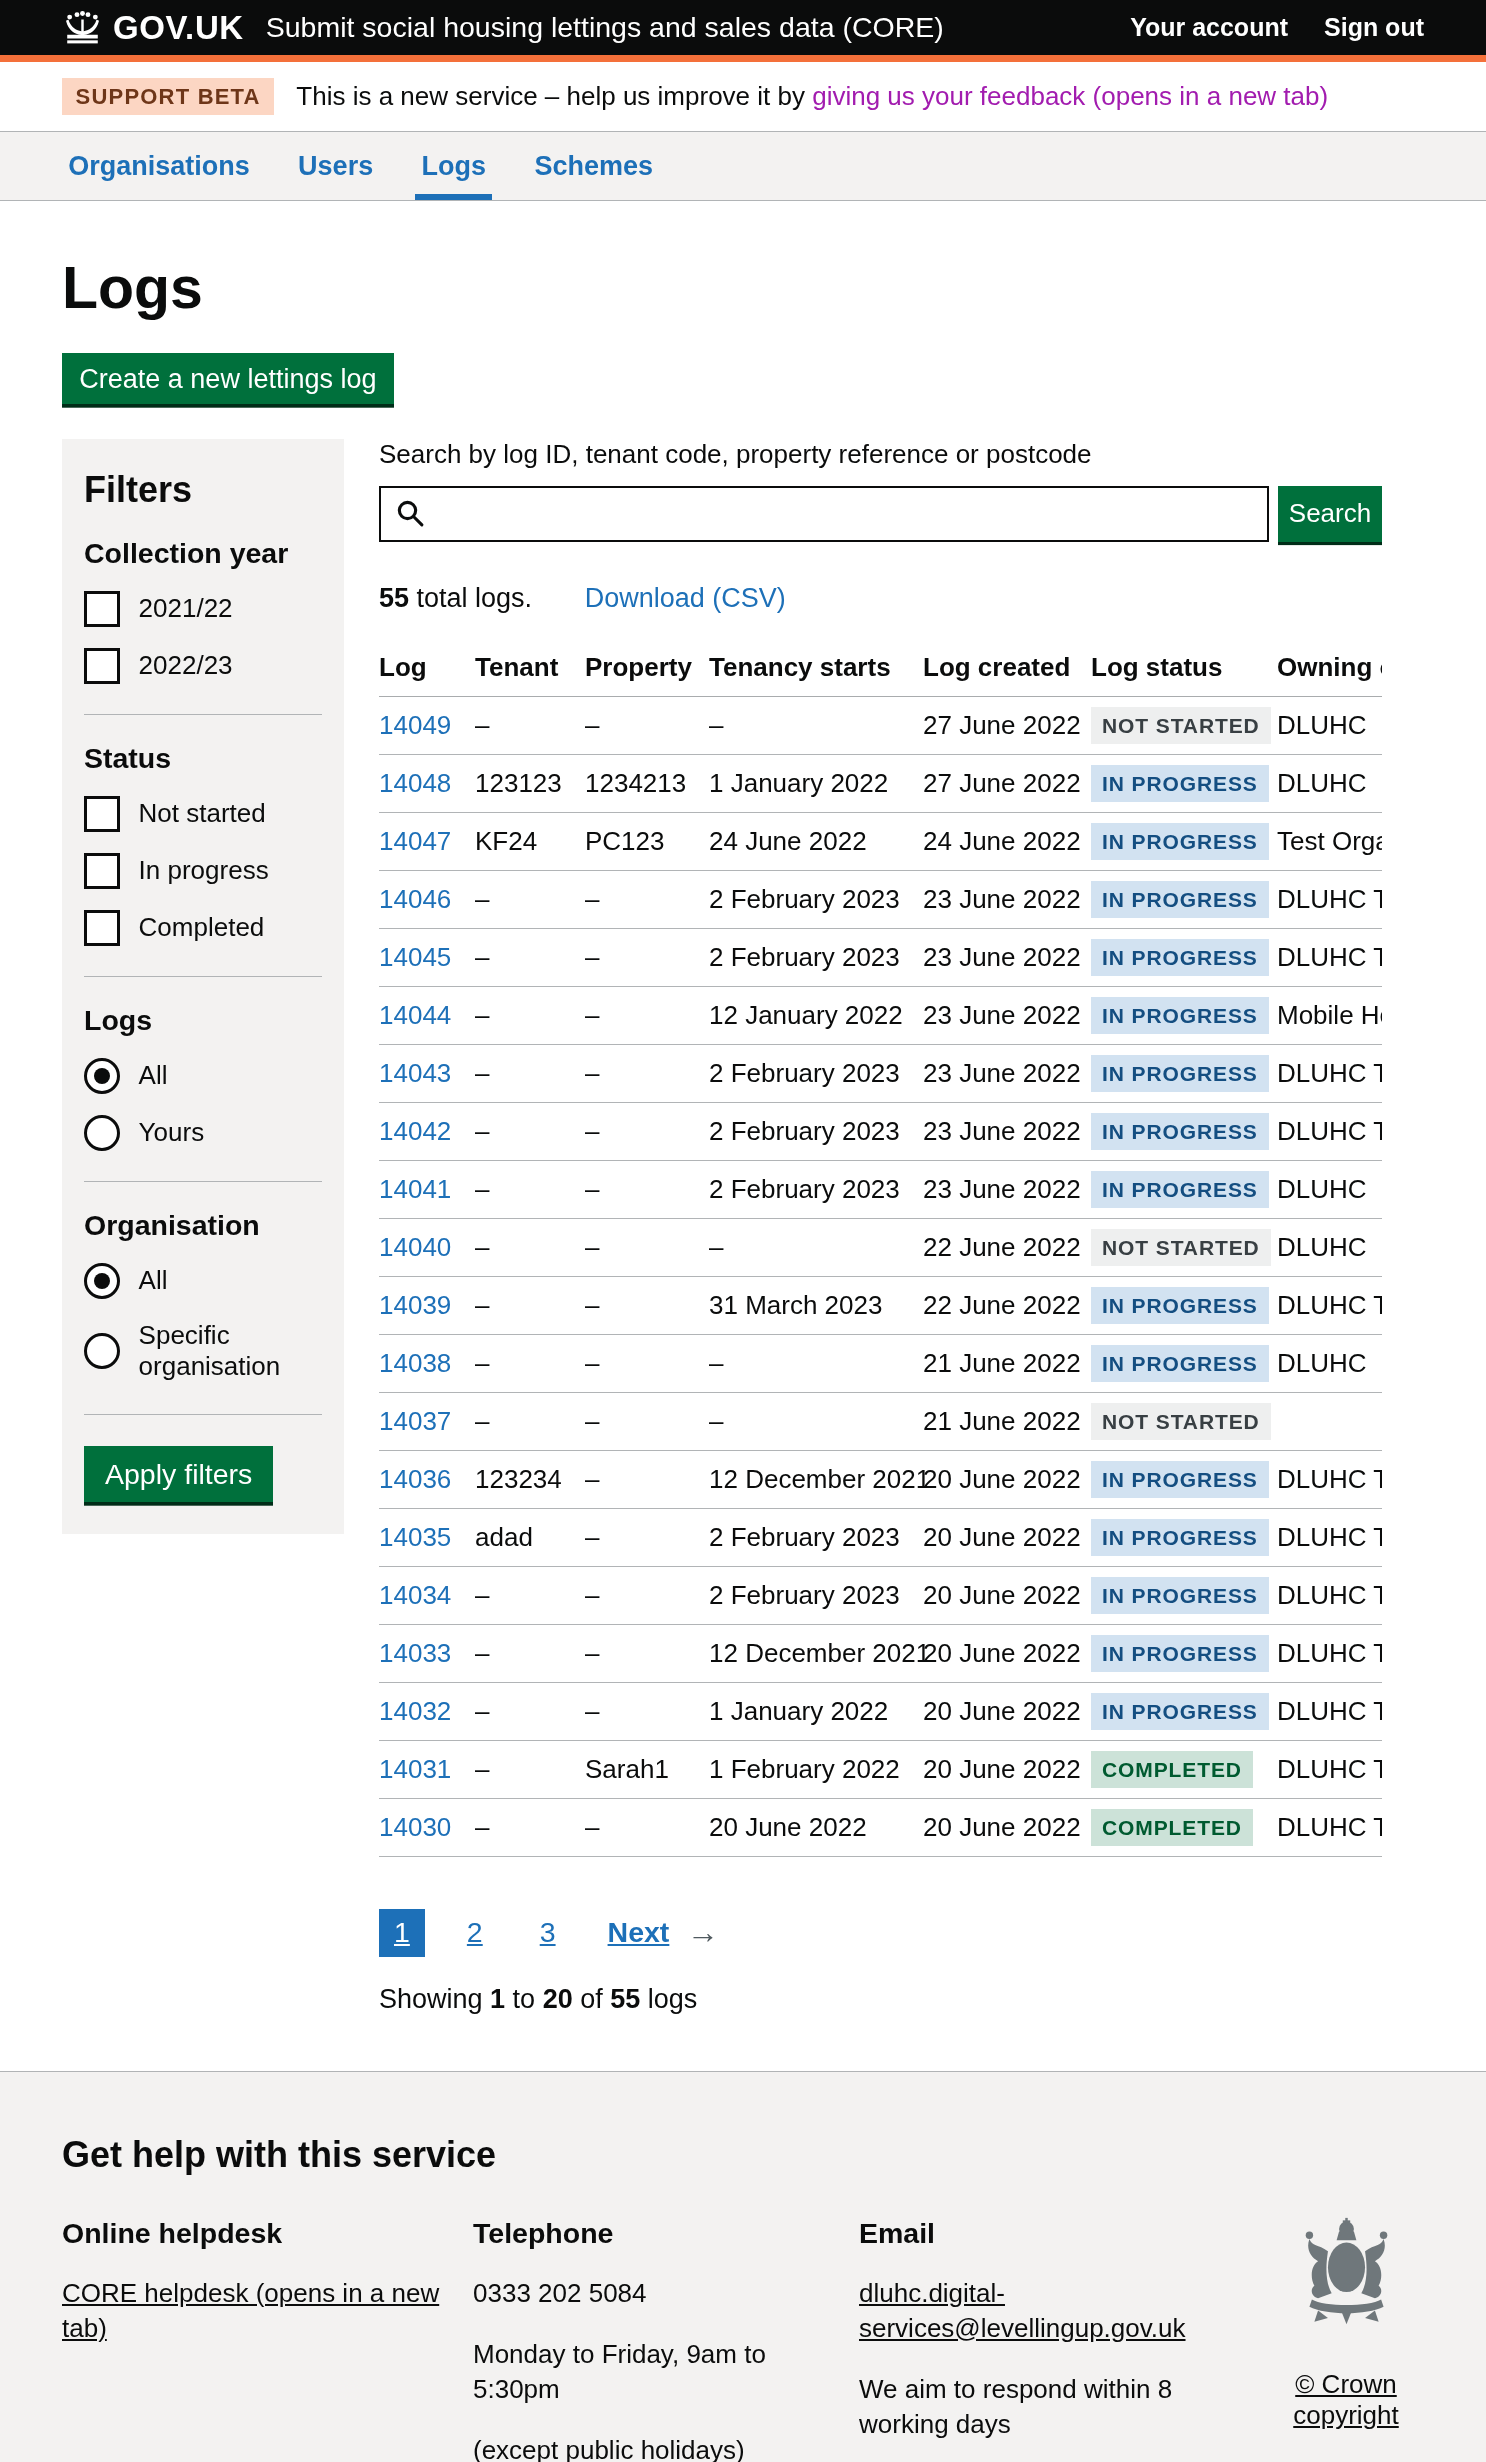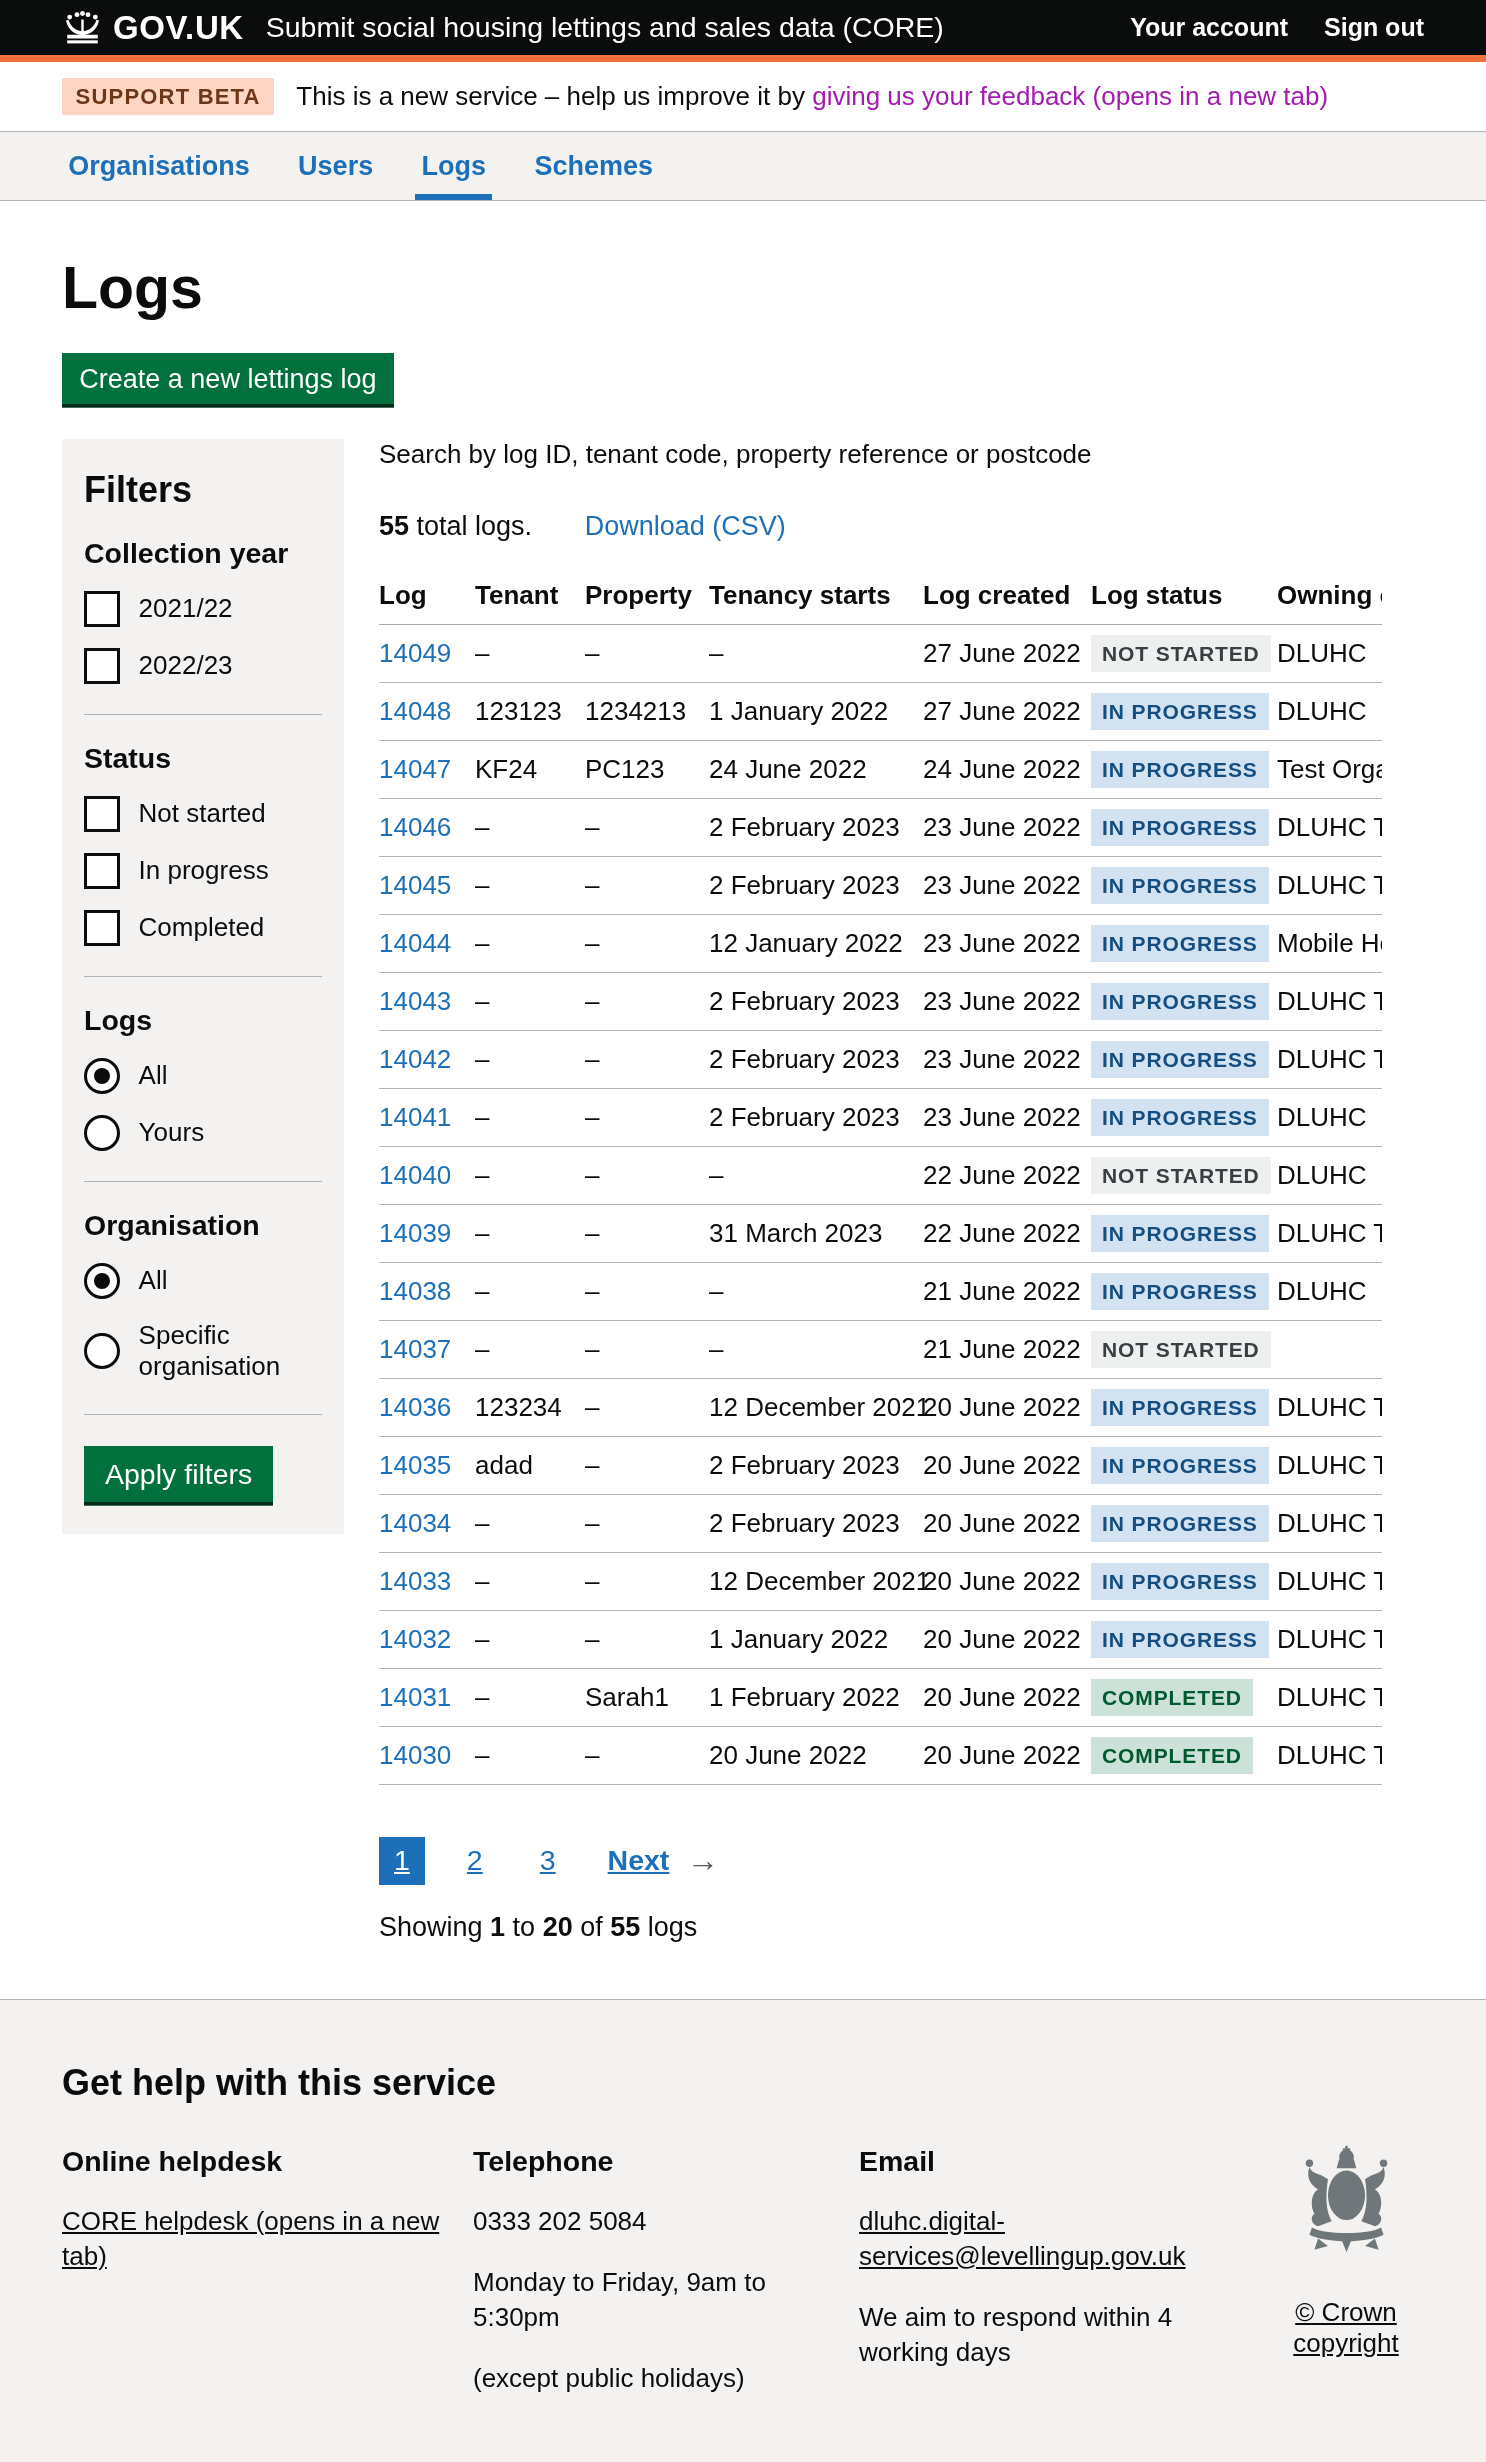--- a/index.html
+++ b/index.html
@@ -194,20 +194,32 @@
             </div>
           </div>
         </div>
       <div class="apply-wrap">
         <button class="btn-green apply-btn">Apply filters</button>
       </div>
     </aside>
 
     <section class="main-col">
       <label class="search-label">Search by log ID, tenant code, property reference or postcode</label>
+      <div class="search-row">
+        <div class="search-box">
+          <span class="search-icon">
+            <svg width="30" height="30" viewBox="0 0 48 48" fill="none" stroke="#0b0c0c" stroke-width="5">
+              <circle cx="20" cy="20" r="13"></circle>
+                <line x1="30" y1="30" x2="43" y2="43" stroke-linecap="round"></line>
+            </svg>
+          </span>
+          <input class="search-input" type="text" value="" style="">
+        </div>
+        <button class="btn-green search-btn">Search</button>
+      </div>
 
       <div class="results-line">
         <span class="results-count">55</span><span> total logs.</span>
         <a class="download-link">Download (CSV)</a>
       </div>
 
       <table class="logs">
         <colgroup>
           <col style="width:96px">
             <col style="width:110px">
@@ -436,21 +448,21 @@
           </div>
           <div class="fcol-2">
             <h3 class="fcol-title">Telephone</h3>
             <p class="fline"><span>0333 202 5084</span></p>
             <p class="fline"><span>Monday to Friday, 9am to 5:30pm</span></p>
             <p class="fline"><span>(except public holidays)</span></p>
           </div>
           <div class="fcol-3">
             <h3 class="fcol-title">Email</h3>
             <p class="fline"><a class="flink">dluhc.digital-services@levellingup.gov.uk</a></p>
-            <p class="fline"><span>We aim to respond within 4 working days</span></p>
+            <p class="fline"><span>We aim to respond within 8 working days</span></p>
           </div>
         </div>
 
     </div>
     <div class="crown-col">
       <span>
         <svg width="107" height="131" viewBox="0 0 172 212" fill="#6f777b">
 
           <ellipse cx="86" cy="96" rx="30" ry="40"></ellipse>
           <path d="M70 52 h32 l-4 -14 h-24 z"></path>

